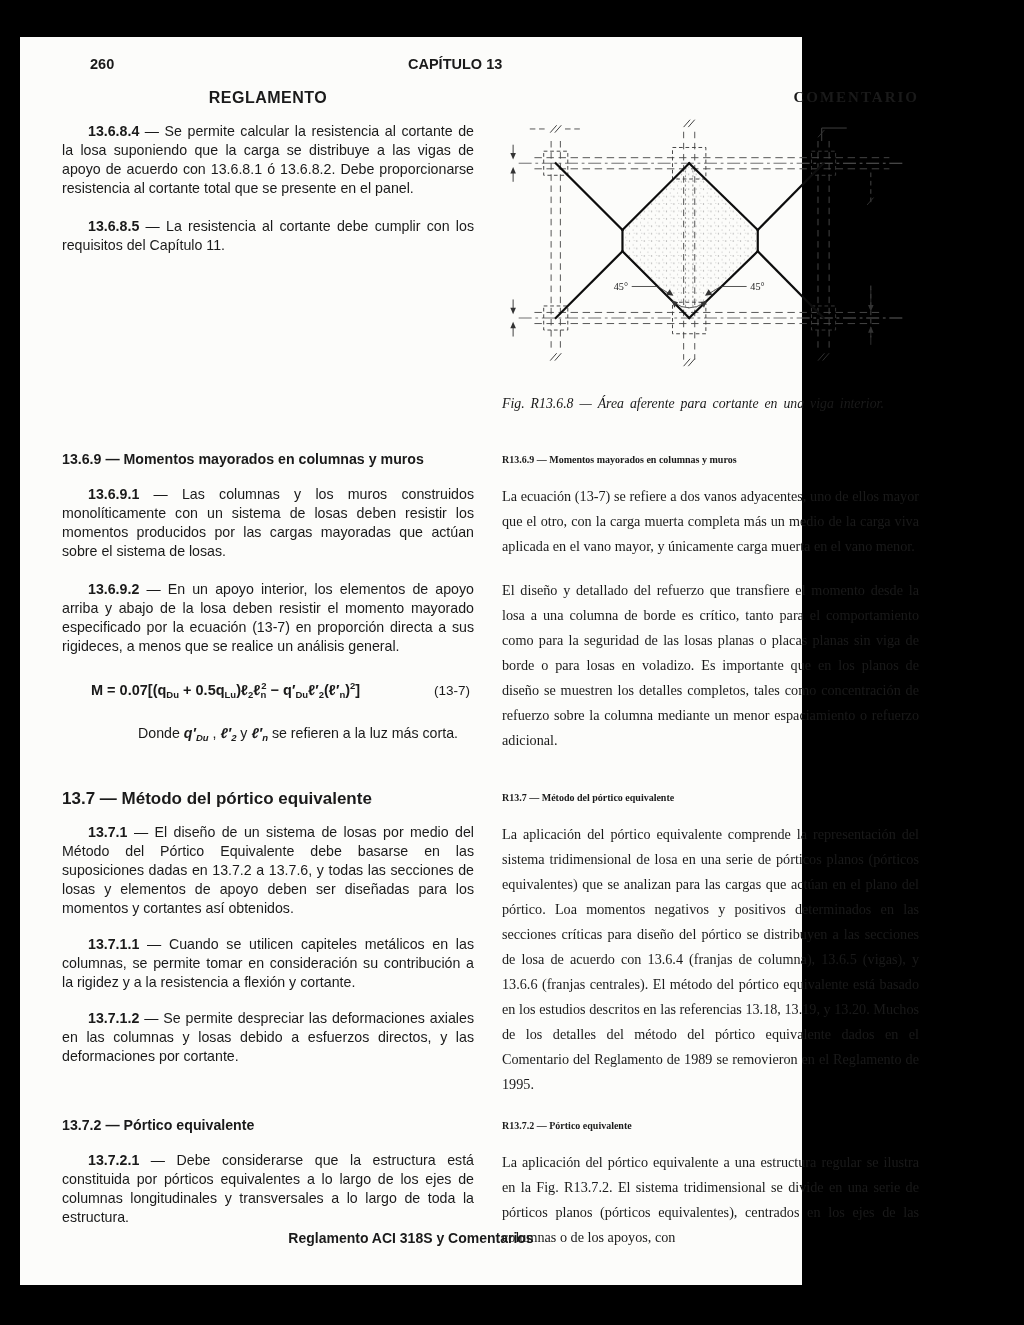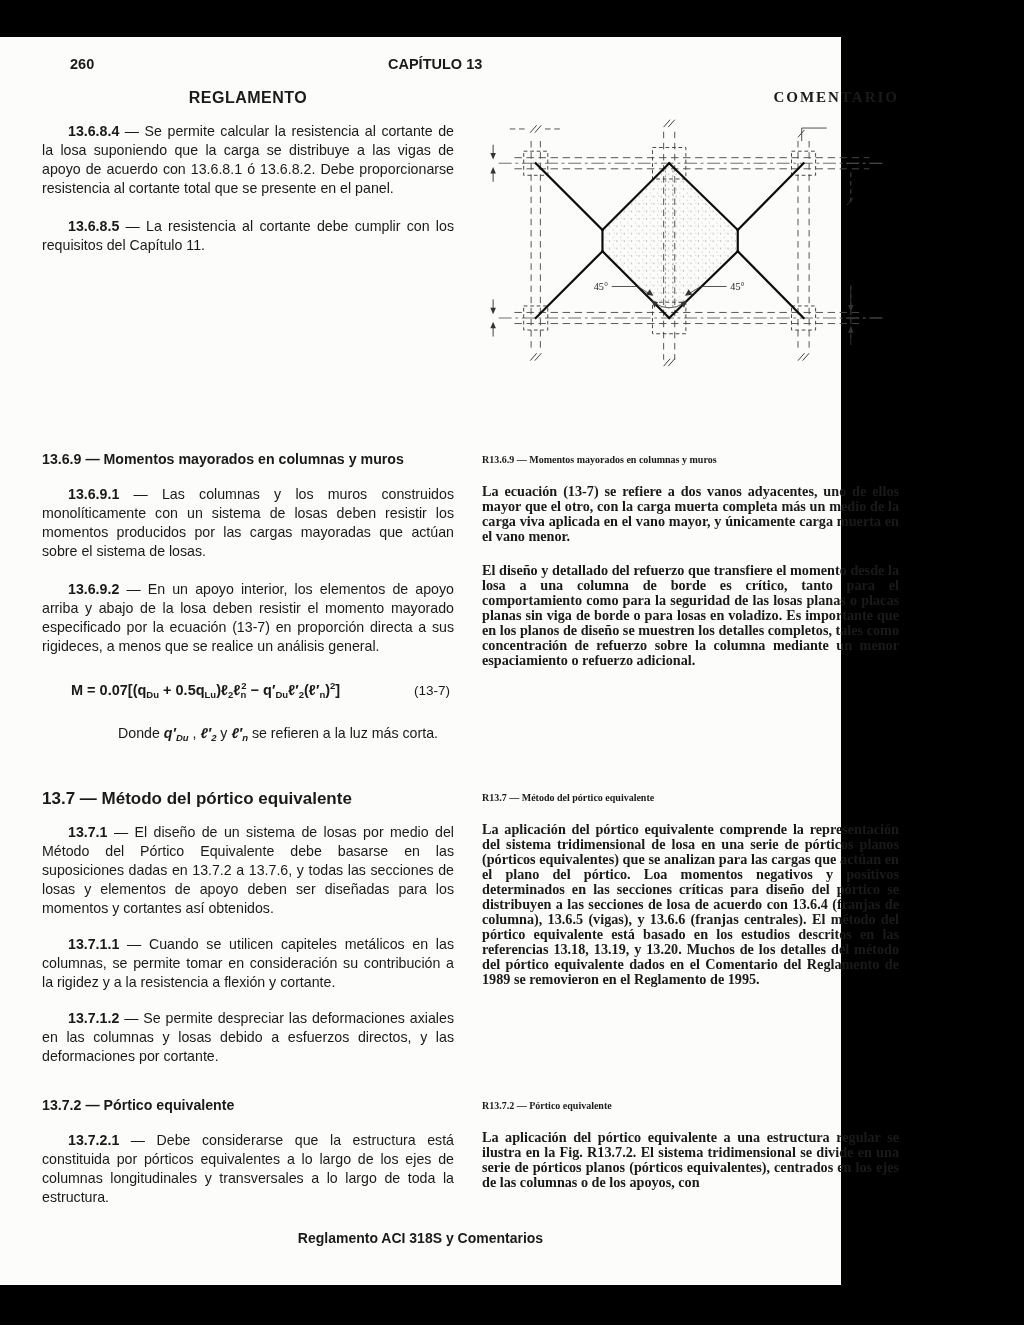--- a/index.html
+++ b/index.html
@@ -1,35 +1,35 @@
 <!DOCTYPE html>
 <html><head>
 <meta charset="utf-8">
 <style>
   html,body{margin:0;padding:0;background:#000;}
   .sheet{position:relative;width:1024px;height:1325px;background:#000;overflow:hidden;}
-  .page{position:absolute;left:0;top:37px;width:841px;height:1248px;background:#fcfcfa;
+  .page{position:absolute;left:20px;top:37px;width:782px;height:1248px;background:#fcfcfa;
         color:#1a1a1a;box-sizing:border-box;font-family:"Liberation Sans",sans-serif;}
   .pagenum{position:absolute;left:70px;top:19px;font-weight:bold;font-size:14.5px;}
   .chapter{position:absolute;left:388px;top:19px;font-weight:bold;font-size:14.5px;}
   .titles,.cols{display:grid;grid-template-columns:412px 417px;column-gap:28px;padding:0 50px 0 42px;}
   .titles{margin-top:52px;}
   .title-left{text-align:center;font-weight:bold;font-size:16px;letter-spacing:.5px;}
   .title-right{text-align:right;font-weight:bold;font-size:15px;font-family:"Liberation Serif",serif;letter-spacing:2px;}
   .cols{margin-top:6px;}
   .cell{min-width:0;}
   .r1{min-height:337px;} .r2{min-height:338px;} .r3{min-height:308px;}
   
   .lp{font-size:14.2px;line-height:19px;text-align:justify;margin:0 0 19px 0;text-indent:26px;}
   .lp b{font-weight:bold;}
   .lh{font-weight:bold;font-size:14.2px;line-height:19px;margin:0 0 16px 0;}
   .lh-big{font-weight:bold;font-size:17px;line-height:21px;margin:0 0 14px 0;}
   .first{margin-top:9px;}
   
-  .rp{font-family:"Liberation Serif",serif;font-size:14.2px;line-height:15px;text-align:justify;margin:0 0 19px 0;font-weight:bold;}
+  .rp{font-family:"Liberation Serif",serif;font-size:14.2px;line-height:25px;text-align:justify;margin:0 0 19px 0;}
   .rh{font-family:"Liberation Serif",serif;font-weight:bold;font-size:10px;line-height:20px;margin:0 0 14px 0;}
   .caption{font-family:"Liberation Serif",serif;font-style:italic;font-size:13.8px;line-height:19px;
            text-align:justify;word-spacing:2.5px;margin-top:6px;}
   
   .eq-row{display:flex;align-items:center;margin:6px 0 22px 0;}
   .eq-formula{margin-left:29px;font-weight:bold;font-size:14.5px;white-space:nowrap;}
   .eq-formula .sb{font-size:9.5px;vertical-align:-3px;letter-spacing:0;}
   .eq-formula .sp{font-size:9.5px;vertical-align:6px;}
   .eq-formula .stack{margin-left:-5px;}
   .eq-num{margin-left:auto;margin-right:4px;font-size:13.5px;font-style:normal;}
@@ -147,20 +147,21 @@
             <path d="M12,201 V213"></path>
               <polygon points="12,217 9,210 15,210" fill="#333" stroke="none"></polygon>
             <path d="M12,241 V229"></path>
               <polygon points="12,225 9,232 15,232" fill="#333" stroke="none"></polygon>
             <path d="M398,190 V210"></path>
               <polygon points="398,214 395,207 401,207" fill="#333" stroke="none"></polygon>
             <path d="M398,250 V234"></path>
               <polygon points="398,230 395,237 401,237" fill="#333" stroke="none"></polygon>
           </g>
         </svg>
+        <div class="caption">Fig. R13.6.8 — Área aferente para cortante en una viga interior.</div>
       </div>
 
       <div class="cell r2">
         <p class="lh">13.6.9 — Momentos mayorados en columnas y muros</p>
         <p class="lp"><b>13.6.9.1</b> <span>— Las columnas y los muros construidos monolíticamente con un sistema de losas deben resistir los momentos producidos por las cargas mayoradas que actúan sobre el sistema de losas.</span></p>
         <p class="lp" style="margin-bottom:24px;"><b>13.6.9.2</b> <span>— En un apoyo interior, los elementos de apoyo arriba y abajo de la losa deben resistir el momento mayorado especificado por la ecuación (13-7) en proporción directa a sus rigideces, a menos que se realice un análisis general.</span></p>
         <div class="eq-row">
           <span class="eq-formula"><span>M = 0.07[(q</span><span class="sb">Du</span><span> + 0.5q</span><span class="sb">Lu</span><span>)ℓ</span><span class="sb">2</span><span>ℓ</span><span class="sb">n</span><span class="sp stack">2</span><span> − q′</span><span class="sb">Du</span><span>ℓ′</span><span class="sb">2</span><span>(ℓ′</span><span class="sb">n</span><span>)</span><span class="sp">2</span><span>]</span></span>
           <span class="eq-num">(13-7)</span>
         </div>

